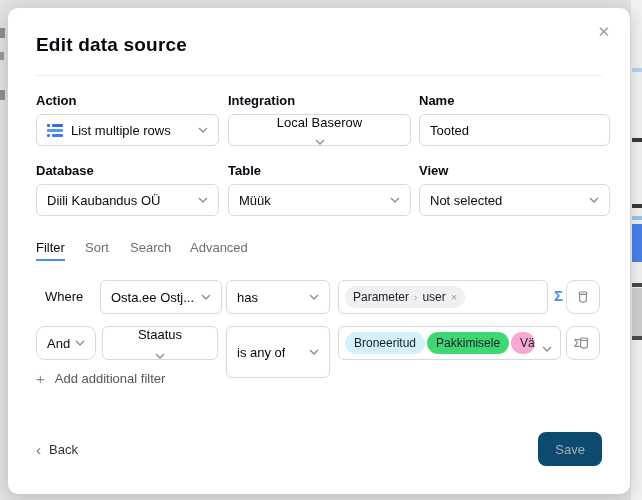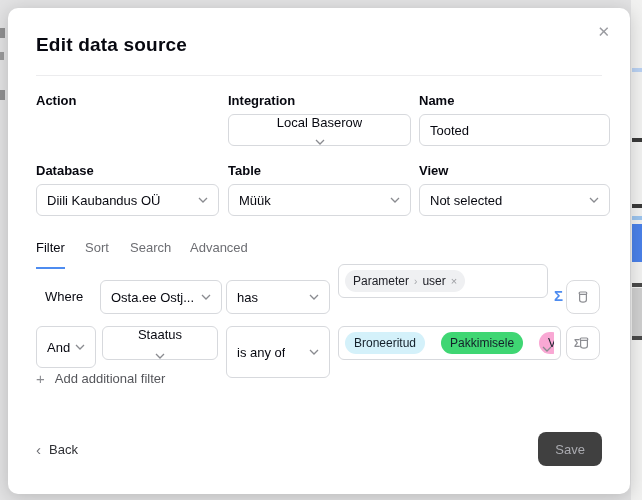--- a/index.html
+++ b/index.html
@@ -26,47 +26,47 @@
   .sel-left { display:flex; align-items:center; gap:8px; overflow:hidden; white-space:nowrap; }
   .chev { flex:none; display:flex; }
 
   
   .list-icon { width:16px; height:13px; display:flex; flex-direction:column; justify-content:space-between; flex:none; }
   .li-row { display:flex; gap:2px; height:3px; }
   .li-sq { width:3px; border-radius:1px; }
   .li-bar { flex:1; border-radius:1px; }
 
   
-  .tab { position:absolute; top:232px; font-size:13px; color:#6d6e73; cursor:pointer; padding-bottom:12px; }
+  .tab { position:absolute; top:232px; font-size:13px; color:#6d6e73; cursor:pointer; padding-bottom:4px; }
   .tab.active { color:#070810; font-weight:500; border-bottom:2px solid #4e8cf0; }
 
   
   .fr-label { position:absolute; font-size:13px; color:#070810; }
   .chip { display:flex; align-items:center; gap:5px; background:#eff0f2; border-radius:12px; height:22px; padding:0 8px;
           font-size:12px; color:#202128; white-space:nowrap; }
   .chip .sep { color:#a4a5aa; font-size:10px; }
   .chip .x { color:#9b9ca1; font-size:11px; cursor:pointer; }
   .sigma { position:absolute; font-size:15px; font-weight:600; color:#4e8cf0; cursor:pointer; }
   .icon-btn { position:absolute; width:34px; height:34px; border:1px solid #dadbde; border-radius:8px; background:#fff;
               display:flex; align-items:center; justify-content:center; cursor:pointer; }
   .badge { display:flex; align-items:center; height:22px; padding:0 9px; border-radius:12px; font-size:12px;
            font-weight:500; color:#14202a; white-space:nowrap; flex:none; }
   .badge.clipped { max-width:30px; overflow:hidden; padding-right:0; }
-  .badges-wrap { display:flex; gap:16px; overflow:hidden; align-items:flex-end; width:100%; }
+  .badges-wrap { display:flex; gap:2px; overflow:hidden; align-items:flex-end; width:100%; }
   .in-chev { position:absolute; right:8px; top:13px; }
   .mini-sigma { font-size:10px; font-weight:600; color:#8c8d92; margin-right:-4px; position:relative; z-index:1; }
 
   .add-filter { position:absolute; left:28px; top:362px; display:flex; align-items:center; gap:10px; cursor:pointer; }
   .add-filter .plus { color:#8b8c91; font-size:15px; }
   .add-filter .txt { font-size:13px; color:#55565b; }
 
   .back { position:absolute; left:28px; top:433px; display:flex; align-items:center; gap:8px; cursor:pointer; }
   .back .bchev { color:#6d6e73; font-size:15px; }
   .back .btxt { font-size:13px; font-weight:500; color:#2f3035; }
-  .save { position:absolute; right:28px; top:424px; height:34px; padding:0 17px; background:#404040; border:none;
+  .save { position:absolute; right:28px; top:424px; height:34px; padding:0 17px; background:#0c4a6e; border:none;
           border-radius:8px; font-family:"Liberation Sans",sans-serif; font-size:13px; color:#aaabb0; }
 </style>
 </head>
 <body>
 
 <div class="canvas">
 
   <div class="edge edge-right-base"></div>
   <div class="seg" style="top:68px;height:4px;background:#b9d1f2;"></div>
   <div class="seg" style="top:138px;height:4px;background:#3a3a3a;"></div>
@@ -83,20 +83,43 @@
   <div class="modal">
 
     <div class="close">✕</div>
     <div class="m-title">Edit data source</div>
     <div class="divider"></div>
 
     <div class="flabel" style="left:28px;top:85px;">Action</div>
     <div class="flabel" style="left:220px;top:85px;">Integration</div>
     <div class="flabel" style="left:411px;top:85px;">Name</div>
 
+    <div class="control select" style="left:28px;top:106px;width:183px;">
+      <span class="sel-left">
+        <span class="list-icon">
+          <span class="li-row">
+              <span class="li-sq" style="background:#2d6ae3;"></span>
+              <span class="li-bar" style="background:#2d6ae3;"></span>
+            </span>
+          <span class="li-row">
+              <span class="li-bar" style="background:#5f93f0;"></span>
+            </span>
+          <span class="li-row">
+              <span class="li-sq" style="background:#3b7bea;"></span>
+              <span class="li-bar" style="background:#3b7bea;"></span>
+            </span>
+        </span>
+        <span>List multiple rows</span>
+      </span>
+      <span class="chev">
+          <svg width="10" height="6">
+            <polyline points="1,1 5,5 9,1" fill="none" stroke="#8a8b90" stroke-width="1.3"></polyline>
+          </svg>
+        </span>
+    </div>
     <div class="control select" style="left:220px;top:106px;width:183px;flex-direction:column;">
       <span class="sel-left">
           <span>Local Baserow</span>
         </span>
       <span class="chev">
           <svg width="10" height="6">
             <polyline points="1,1 5,5 9,1" fill="none" stroke="#8a8b90" stroke-width="1.3"></polyline>
           </svg>
         </span>
     </div>
@@ -158,37 +181,37 @@
     <div class="control select" style="left:218px;top:272px;width:104px;height:34px;">
       <span class="sel-left">
           <span>has</span>
         </span>
       <span class="chev">
           <svg width="10" height="6">
             <polyline points="1,1 5,5 9,1" fill="none" stroke="#8a8b90" stroke-width="1.3"></polyline>
           </svg>
         </span>
     </div>
-    <div class="control" style="left:330px;top:256px;width:210px;height:34px;padding:0 6px;">
+    <div class="control" style="left:330px;top:272px;width:210px;height:34px;padding:0 6px;">
       <span class="chip">
         <span>Parameter</span>
         <span class="sep">›</span>
         <span>user</span>
         <span class="x">×</span>
       </span>
     </div>
     <div class="sigma" style="left:546px;top:279px;">Σ</div>
     <div class="icon-btn" style="left:558px;top:272px;">
       <svg width="16" height="16" viewBox="0 0 16 16">
         <path d="M4.6 5.2 L4.6 11 C4.6 12.4 5.7 13.2 8 13.2 C10.3 13.2 11.4 12.4 11.4 11 L11.4 5.2" fill="none" stroke="#8c8d92" stroke-width="1.2" stroke-linecap="round"></path>
         <rect x="4.2" y="3" width="7.6" height="2.4" rx="1.2" fill="none" stroke="#8c8d92" stroke-width="1.2"></rect>
       </svg>
     </div>
 
-    <div class="control select" style="left:28px;top:318px;width:60px;height:42px;">
+    <div class="control select" style="left:28px;top:318px;width:60px;height:34px;border-radius:9px;">
       <span class="sel-left">
           <span>And</span>
         </span>
       <span class="chev">
           <svg width="10" height="6">
             <polyline points="1,1 5,5 9,1" fill="none" stroke="#8a8b90" stroke-width="1.3"></polyline>
           </svg>
         </span>
     </div>
     <div class="control select" style="left:94px;top:318px;width:116px;height:34px;flex-direction:column;">

